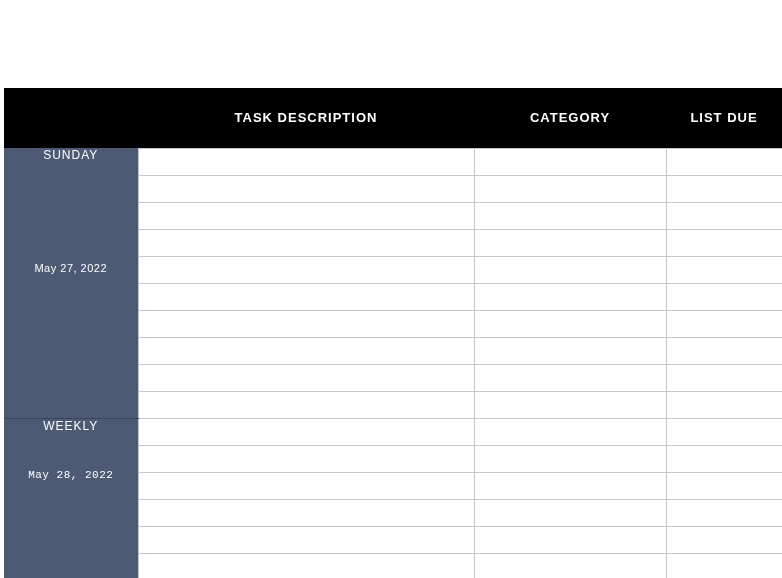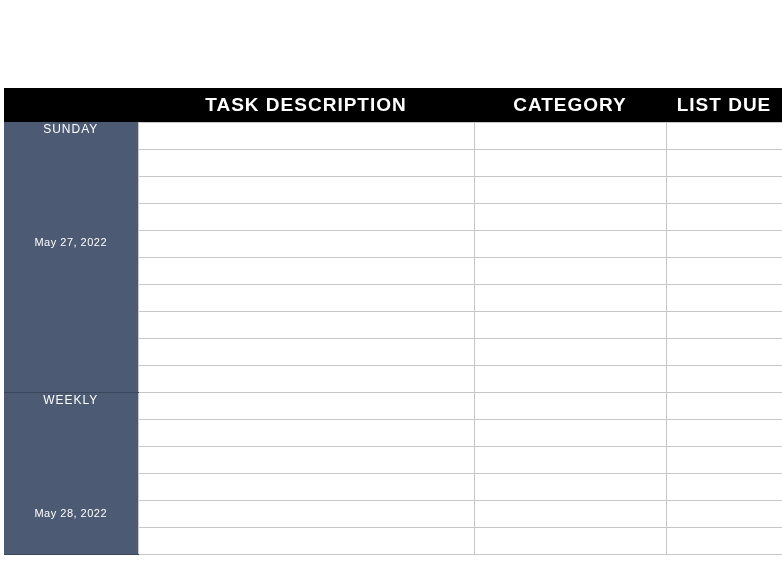--- a/index.html
+++ b/index.html
@@ -22,24 +22,24 @@
   }
   table { border-collapse: collapse; width: 100%; table-layout: fixed; }
   col.day-col    { width: 134px; }
   col.task-col   { width: 336px; }
   col.cat-col    { width: 192px; }
   col.due-col    { width: 116px; }
   thead th {
     background: #000;
     color: #fff;
     font-family: "Arial Black", Arial, sans-serif;
-    font-size: 19px;
+    font-size: 13px;
     letter-spacing: 1px;
     font-weight: bold;
-    height: 34px;
+    height: 60px;
     border: none;
   }
   tbody td.cell {
     border: 1px solid #c7c7c7;
     height: 27px;
     background: #fff;
   }
   .day-cell {
     background: #4c5a74;
     color: #fff;
@@ -53,21 +53,21 @@
     font-family: "Arial Black", Arial, sans-serif;
     font-size: 12px;
     letter-spacing: 1px;
   }
   .day-date {
     font-family: "Arial Black", Arial, sans-serif;
     font-size: 11px;
     letter-spacing: 0.5px;
     margin-top: 100px;
   }
-  .day-cell.short .day-date { margin-top: 100px; }
+  .day-cell.short .day-date { margin-top: 36px; font-family: Liberation Mono, monospace; }
 </style>
 </head>
 <body>
 
 <div class="page">
 
   <div class="table-wrap">
     <table>
       <colgroup>
         <col class="day-col">

